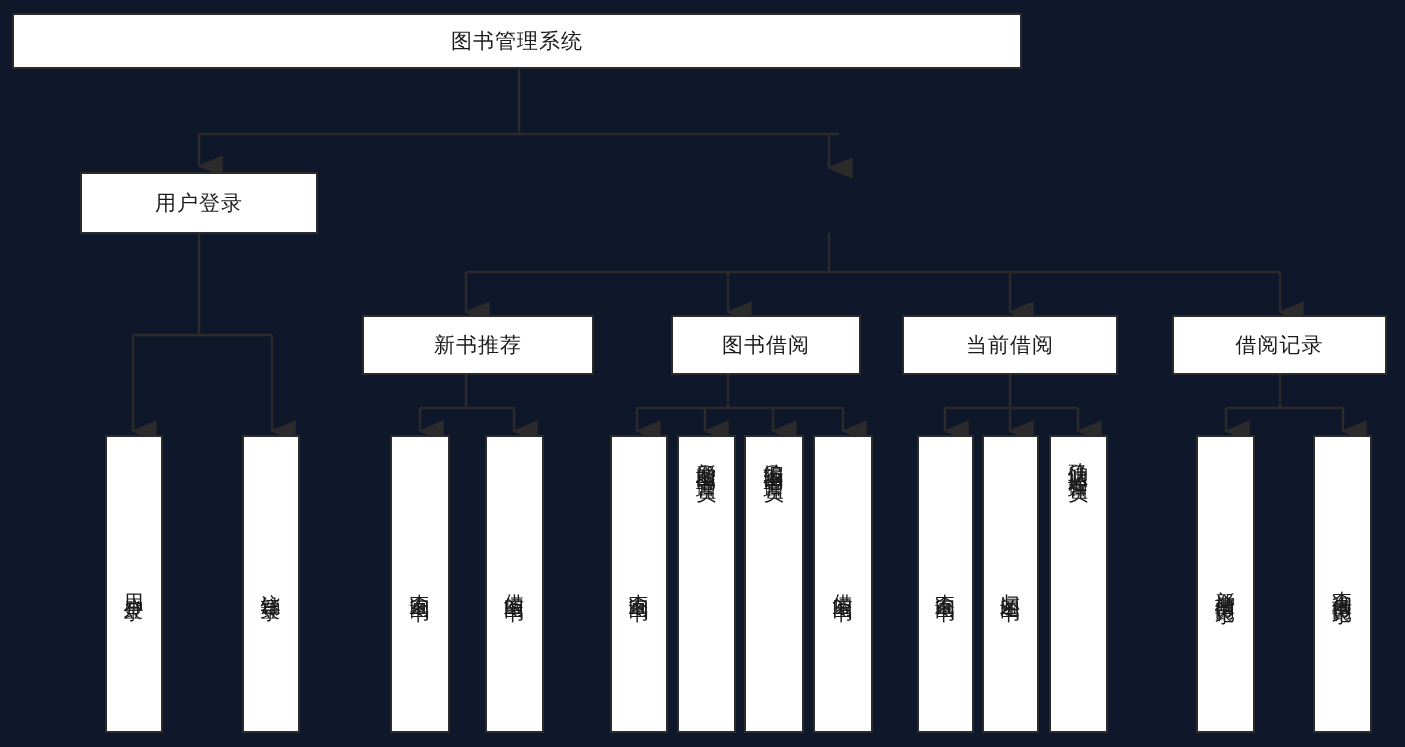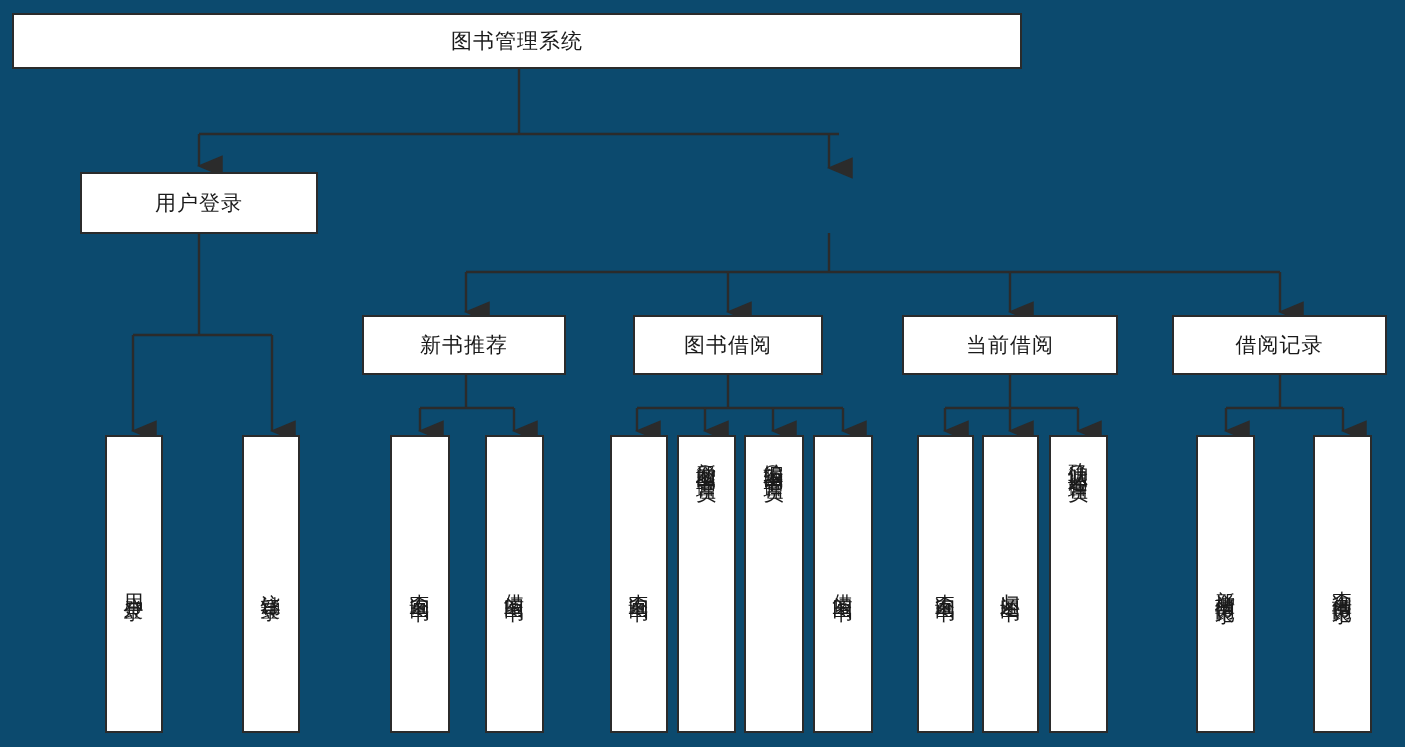--- a/index.html
+++ b/index.html
@@ -8,21 +8,21 @@
     padding: 0;
     background: #ffffff;
   }
   body {
     font-family: "Liberation Sans", "DejaVu Sans", sans-serif;
   }
   #canvas {
     position: relative;
     width: 1405px;
     height: 747px;
-    background: #0c4a6e;
+    background: #0f172a;
     overflow: hidden;
   }
   #wires {
     position: absolute;
     left: 0;
     top: 0;
     width: 1405px;
     height: 747px;
     pointer-events: none;
   }
@@ -130,25 +130,25 @@
 
   <div class="node root" style="left:12px; top:13px; width:1010px; height:56px;">
     <span class="node-label">图书管理系统</span>
   </div>
 
   <div class="node" style="left:80px; top:172px; width:238px; height:62px;">
     <span class="node-label">用户登录</span>
   </div>
 
 
-  <div class="node" style="left:362px; top:315px; width:204px; height:60px;">
+  <div class="node" style="left:362px; top:315px; width:232px; height:60px;">
     <span class="node-label">新书推荐</span>
   </div>
 
-  <div class="node" style="left:633px; top:315px; width:190px; height:60px;">
+  <div class="node" style="left:671px; top:315px; width:190px; height:60px;">
     <span class="node-label">图书借阅</span>
   </div>
 
   <div class="node" style="left:902px; top:315px; width:216px; height:60px;">
     <span class="node-label">当前借阅</span>
   </div>
 
   <div class="node" style="left:1172px; top:315px; width:215px; height:60px;">
     <span class="node-label">借阅记录</span>
   </div>

